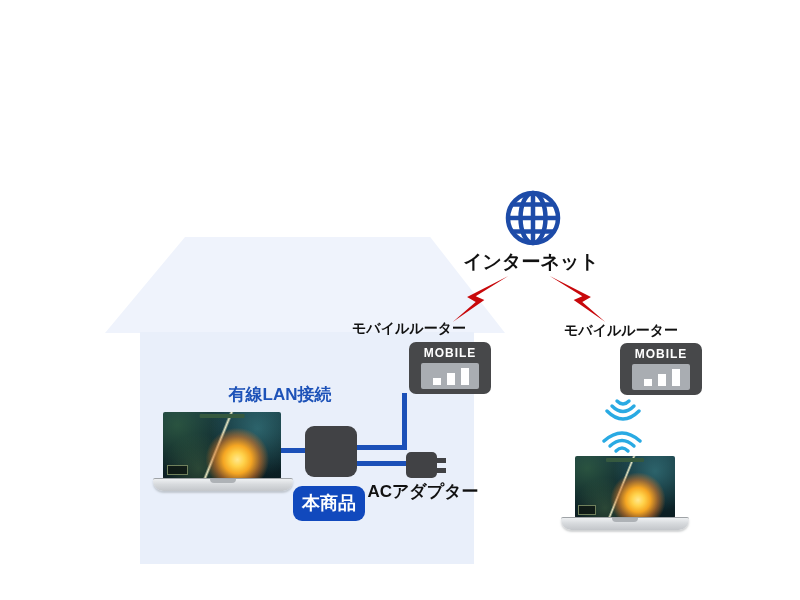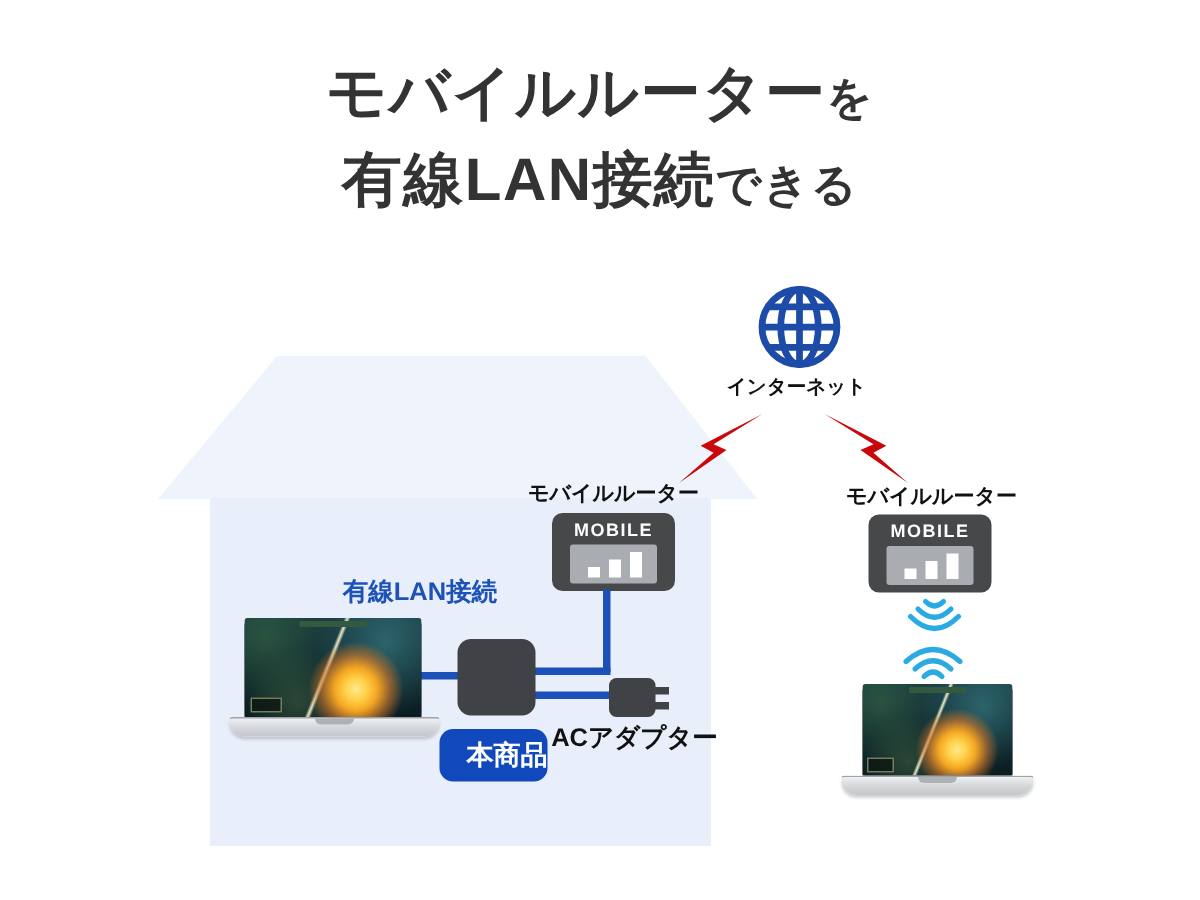--- a/index.html
+++ b/index.html
@@ -14,53 +14,53 @@
   .t-small{font-size:30px;font-weight:700;letter-spacing:1px;}
 
   
   .house-roof{position:absolute;left:105px;top:237px;width:400px;height:96px;background:#eff3fc;
     clip-path:polygon(20% 0%,81.3% 0%,100% 100%,0% 100%);}
   .house-body{position:absolute;left:140px;top:332px;width:334px;height:232px;background:#e9effa;}
 
   
   .globe{position:absolute;left:504px;top:189px;}
   .net-label{position:absolute;left:459px;top:249px;width:144px;text-align:center;
-    font-size:13px;font-weight:700;color:#111;}
+    font-size:19px;font-weight:700;color:#111;}
 
   
   .bolt{position:absolute;width:57px;height:46px;}
   .bolt-left{left:452px;top:276px;}
   .bolt-right{left:549px;top:276px;transform:scaleX(-1);}
 
   
   .router-label{position:absolute;width:130px;text-align:center;font-size:14px;font-weight:700;color:#111;}
   .rl-indoor{left:344px;top:320px;}
   .rl-outdoor{left:556px;top:322px;}
-  .router{position:absolute;width:82px;height:52px;background:#47484a;border-radius:7px;}
+  .router{position:absolute;width:82px;height:52px;background:#47484a;border-radius:7px;margin-left:41px;}
   .r-indoor{left:368px;top:342px;}
   .r-outdoor{left:579px;top:343px;}
   .router-brand{margin-top:4px;text-align:center;font-size:12px;font-weight:700;
     letter-spacing:1px;color:#fff;}
   .router-screen{position:absolute;left:12px;top:21px;width:58px;height:26px;background:#a9adb2;border-radius:2px;}
   .bar{position:absolute;bottom:4px;width:8px;background:#fff;display:block;}
   .b1{left:12px;height:7px;} .b2{left:26px;height:12px;} .b3{left:40px;height:17px;}
 
   
   .cable{position:absolute;background:#1b50b8;}
   .c-laptop{left:262px;top:448px;width:46px;height:5px;}
   .c-upper{left:352px;top:445px;width:55px;height:5px;}
   .c-vert{left:402px;top:393px;width:5px;height:55px;}
   .c-lower{left:352px;top:461px;width:56px;height:5px;}
 
   
   .wired-label{position:absolute;left:220px;top:383px;width:120px;text-align:center;
     font-size:17px;font-weight:700;color:#1d52b8;}
   .product-box{position:absolute;left:305px;top:426px;width:52px;height:51px;background:#414245;border-radius:9px;}
   .product-badge{position:absolute;left:293px;top:486px;width:72px;height:35px;background:#1149bd;
-    border-radius:9px;color:#fff;font-size:18px;font-weight:700;text-align:right;line-height:35px;}
+    border-radius:9px;color:#fff;font-size:18px;font-weight:700;text-align:center;line-height:35px;}
   .adapter{position:absolute;left:406px;top:452px;width:31px;height:26px;background:#414245;border-radius:5px;}
   .prong{position:absolute;left:30px;width:10px;height:5px;background:#414245;display:block;}
   .p1{top:6px;} .p2{top:16px;}
   .adapter-label{position:absolute;left:366px;top:480px;width:114px;text-align:center;
     font-size:17px;font-weight:700;color:#111;}
   .adapter-note{position:absolute;left:366px;top:496px;width:114px;text-align:center;
     font-size:13px;font-weight:700;color:#111;}
 
   
   .laptop{position:absolute;}
@@ -96,24 +96,20 @@
   .wifi-up{left:600px;top:428px;}
 </style>
 </head>
 <body>
 
 <div class="stage">
 
   <div class="house-roof"></div>
   <div class="house-body"></div>
 
-  <header class="title">
-    <div class="t-line"><span class="t-big">モバイルルーター</span><span class="t-small">を</span></div>
-    <div class="t-line"><span class="t-big">有線LAN接続</span><span class="t-small">できる</span></div>
-  </header>
 
   <svg class="globe" width="58" height="58" viewBox="0 0 58 58" fill="none" stroke="#1d4ba8" stroke-width="4.5">
     <circle cx="29" cy="29" r="25"></circle>
     <ellipse cx="29" cy="29" rx="12.5" ry="25"></ellipse>
     <line x1="29" y1="4" x2="29" y2="54"></line>
     <line x1="4" y1="29" x2="54" y2="29"></line>
     <line x1="7.8" y1="15.5" x2="50.2" y2="15.5"></line>
     <line x1="7.8" y1="42.5" x2="50.2" y2="42.5"></line>
   </svg>
   <div class="net-label">インターネット</div>

